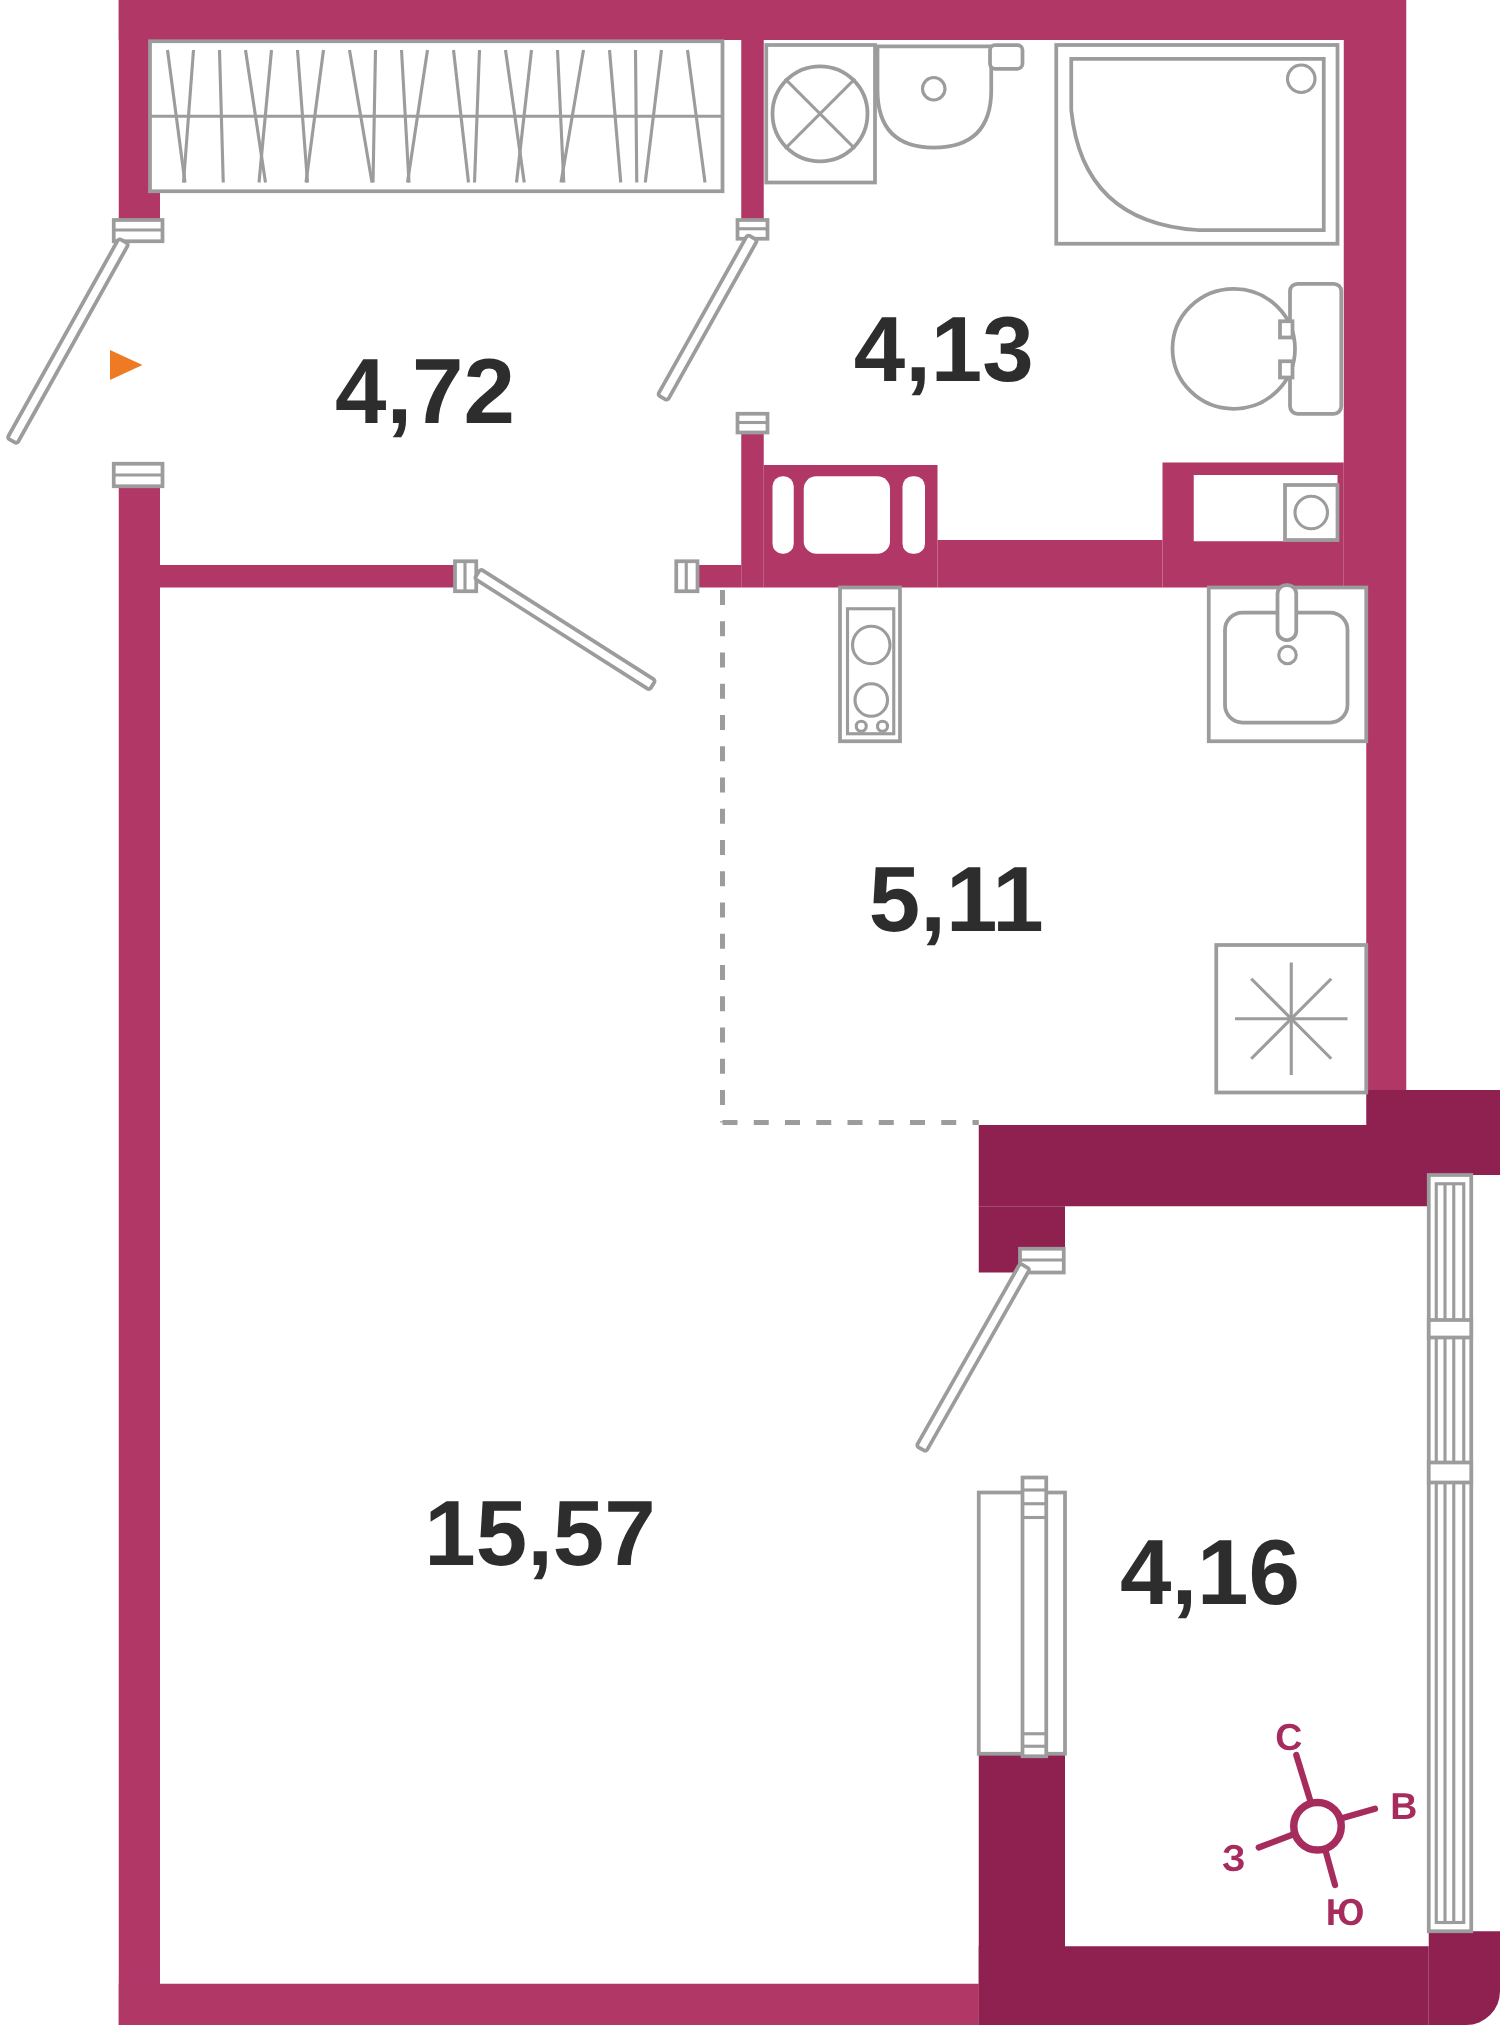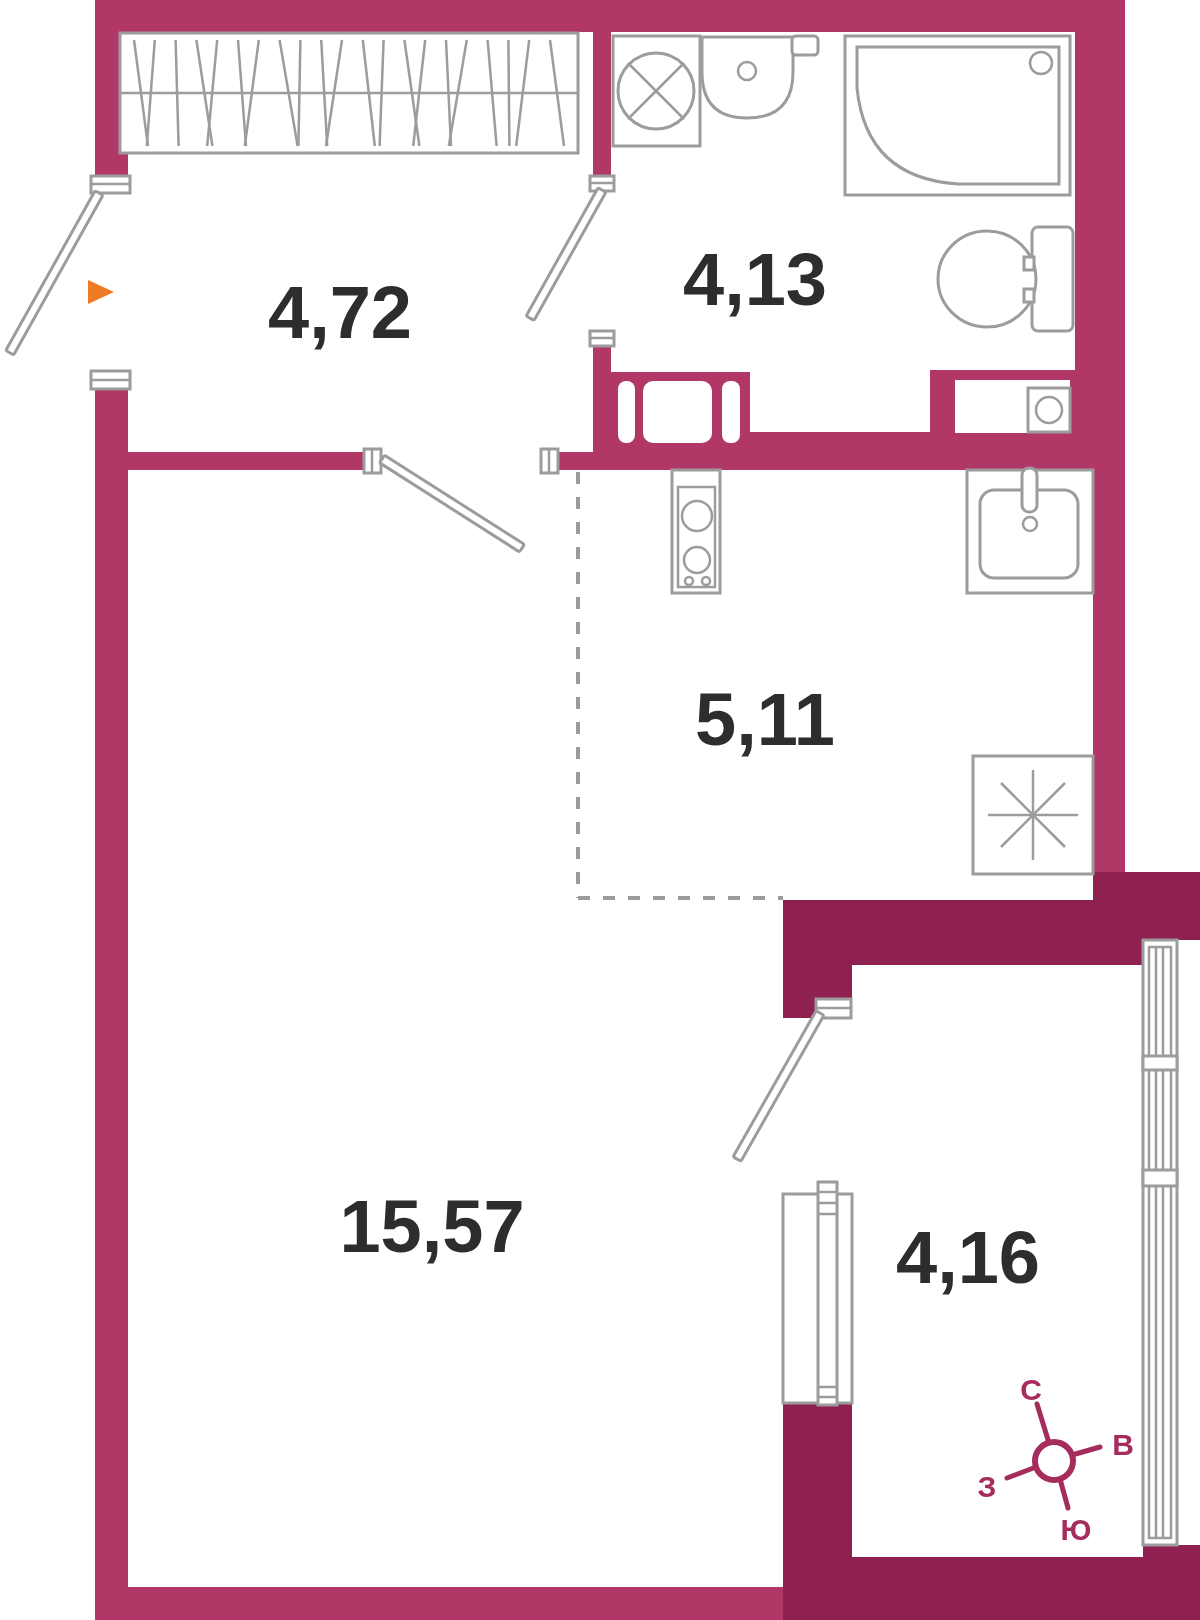--- a/index.html
+++ b/index.html
@@ -1,16 +1,16 @@
 <!DOCTYPE html>
 <html style="--wall1: #b13767; --wall2: #8e2150; --ln: #9c9c9c; --txt: #2d2d2d; --arrow: #ee7a23; --cmp: #a62c5e;"><head>
 <meta charset="utf-8">
 <style>
   html,body{margin:0;padding:0;background:#ffffff;}
-  .plan-wrap{position:relative;width:1200px;height:1620px;background:#fff;overflow:hidden;}
+  .plan-wrap{position:relative;width:1200px;height:1620px;background:#fff;overflow:hidden;border-radius:27px;}
   svg{display:block;}
   .wall{fill:var(--wall1);}
   .wall2{fill:var(--wall2);}
   .cut{fill:#ffffff;}
   .fx{fill:#ffffff;stroke:var(--ln);stroke-width:3;}
   .ln{stroke:var(--ln);stroke-width:3;fill:none;}
   .ln2{stroke:var(--ln);stroke-width:2.5;fill:none;}
   .dash{stroke:var(--ln);stroke-width:4;fill:none;stroke-dasharray:12 13;}
   .jamb{fill:#ffffff;stroke:var(--ln);stroke-width:3;}
   .leaf{fill:#ffffff;stroke:var(--ln);stroke-width:3;}

